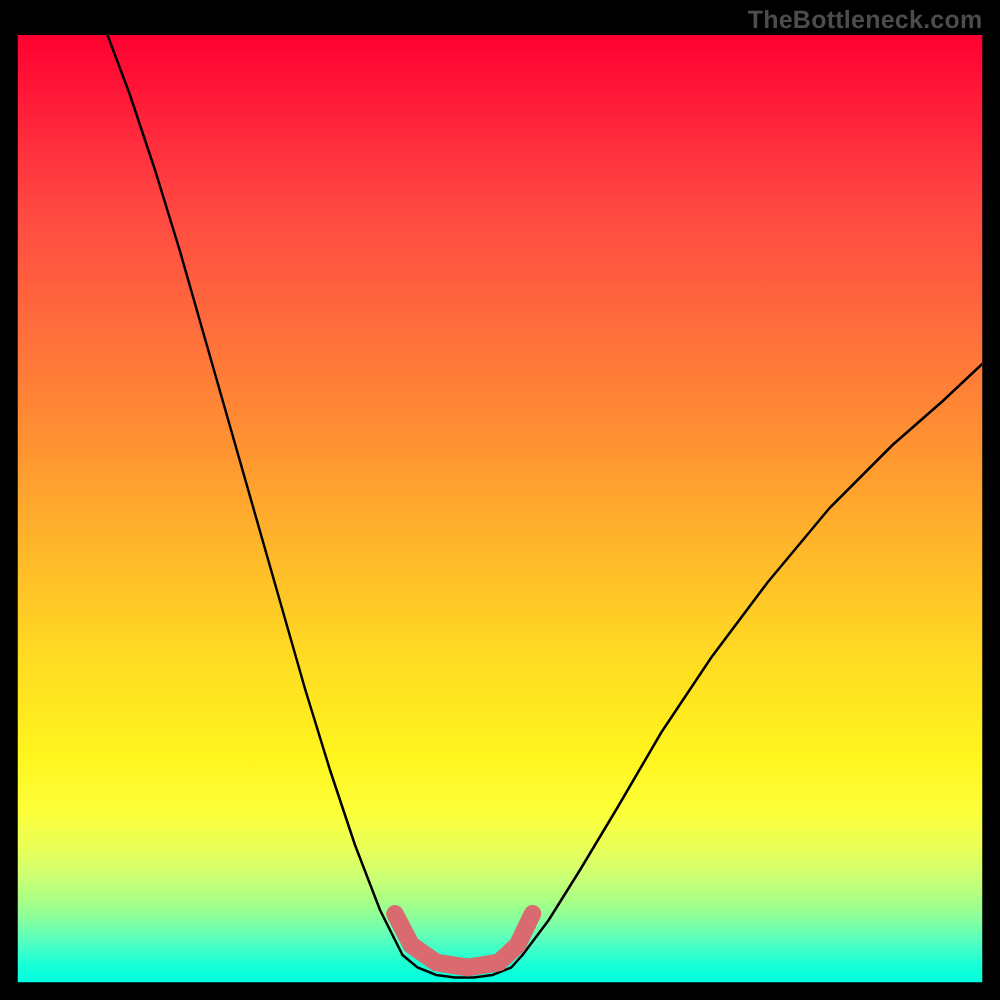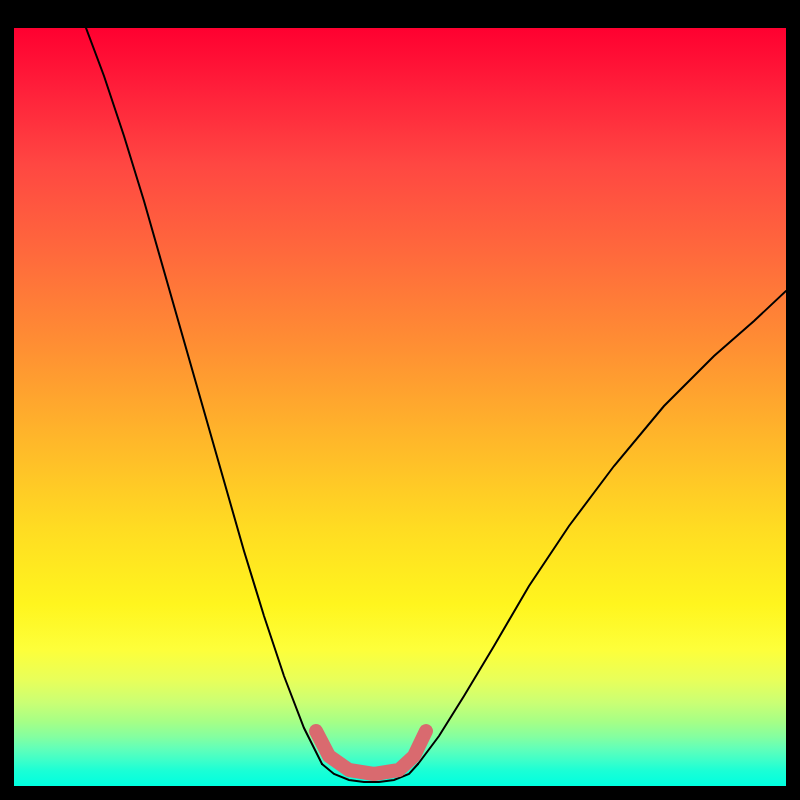--- a/index.html
+++ b/index.html
@@ -80,13 +80,14 @@
     <div class="gradient"></div>
     <svg class="curve" viewBox="0 0 772 758" preserveAspectRatio="none">
       <g>
         <path class="black-line" d="M72 0 L90 48 L110 108 L130 173 L150 243 L170 313 L190 383 L210 453 L230 523 L250 588 L270 648 L290 700 L308 736"></path>
         <path class="black-line" d="M308 736 L320 746 L335 752 L350 754 L365 754 L380 752 L395 746 L404 736"></path>
         <path class="black-line" d="M404 736 L425 708 L450 668 L480 618 L515 558 L555 498 L600 438 L650 378 L700 328 L740 293 L772 263"></path>
         <path class="pink-line" d="M302 703 L315 728 L335 742 L360 746 L385 742 L400 728 L412 703"></path>
       </g>
     </svg>
   </div>
+  <div class="watermark">TheBottleneck.com</div>
 </div>
 
 </body></html>

